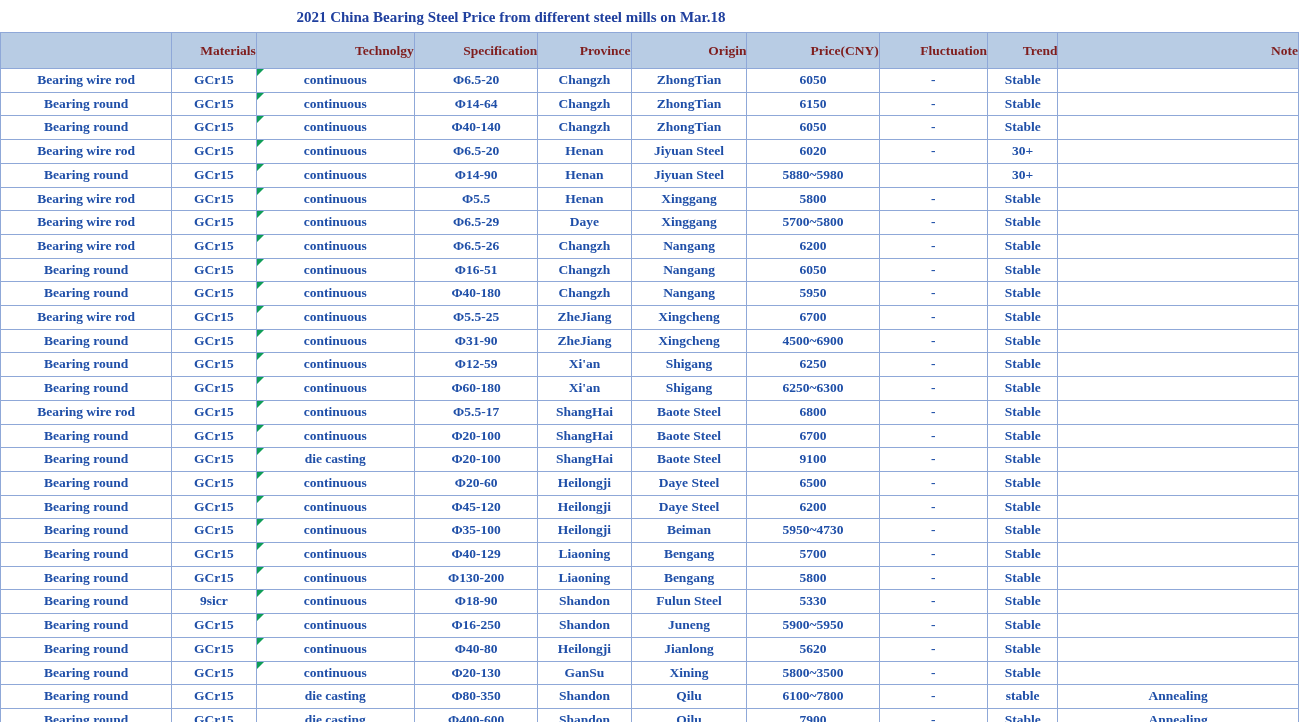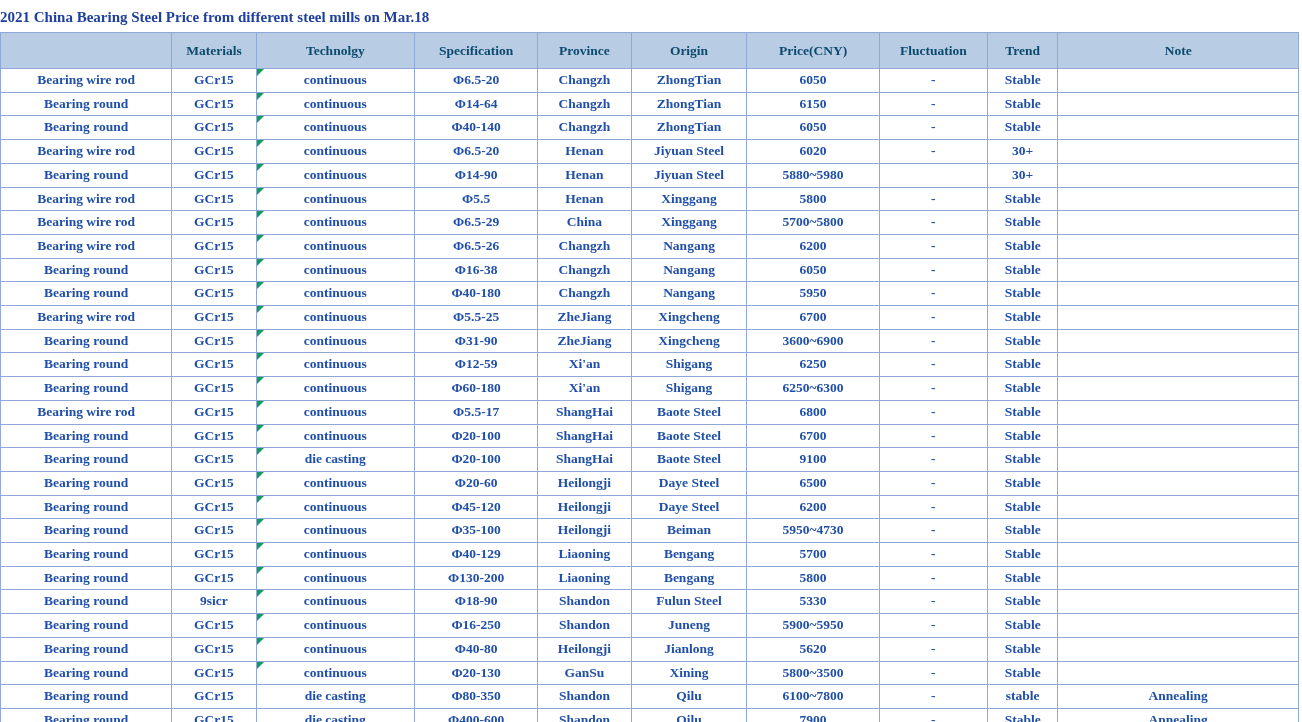--- a/index.html
+++ b/index.html
@@ -10,21 +10,21 @@
     font-family: "Liberation Serif", serif;
     overflow: hidden;
   }
   #page {
     position: relative;
     width: 1302px;
     height: 722px;
     background: #ffffff;
   }
   .title {
-    text-align: left;
+    text-align: center;
     color: #1f3f9e;
     font-weight: bold;
     font-size: 15px;
     font-family: "Liberation Serif", serif;
     padding-top: 9px;
     padding-bottom: 6px;
     padding-right: 280px;
     letter-spacing: 0px;
   }
   table.price {
@@ -40,26 +40,27 @@
     color: #1f4fa8;
     text-align: center;
     padding: 0;
     height: 22.7px;
     line-height: 22.7px;
     overflow: hidden;
     white-space: nowrap;
   }
   table.price thead th {
     background: #b8cce4;
-    color: #0c4a6e;
+    color: #7f1d1d;
     height: 36px;
     line-height: 15px;
     font-size: 13.5px;
     white-space: normal;
     word-break: break-word;
+    text-align: right;
   }
   
   col.c0 { width: 158px; }
   col.c1 { width: 78px; }
   col.c2 { width: 146px; }
   col.c3 { width: 114px; }
   col.c4 { width: 86px; }
   col.c5 { width: 107px; }
   col.c6 { width: 122px; }
   col.c7 { width: 100px; }
@@ -182,21 +183,21 @@
           <td>5800</td>
           <td>-</td>
           <td>Stable</td>
           <td class="note"></td>
         </tr>
         <tr>
           <td>Bearing wire rod</td>
           <td>GCr15</td>
           <td class="tech flag">continuous</td>
           <td>Φ6.5-29</td>
-          <td>China</td>
+          <td>Daye</td>
           <td>Xinggang</td>
           <td>5700~5800</td>
           <td>-</td>
           <td>Stable</td>
           <td class="note"></td>
         </tr>
         <tr>
           <td>Bearing wire rod</td>
           <td>GCr15</td>
           <td class="tech flag">continuous</td>
@@ -205,21 +206,21 @@
           <td>Nangang</td>
           <td>6200</td>
           <td>-</td>
           <td>Stable</td>
           <td class="note"></td>
         </tr>
         <tr>
           <td>Bearing round</td>
           <td>GCr15</td>
           <td class="tech flag">continuous</td>
-          <td>Φ16-38</td>
+          <td>Φ16-51</td>
           <td>Changzh</td>
           <td>Nangang</td>
           <td>6050</td>
           <td>-</td>
           <td>Stable</td>
           <td class="note"></td>
         </tr>
         <tr>
           <td>Bearing round</td>
           <td>GCr15</td>
@@ -244,21 +245,21 @@
           <td>Stable</td>
           <td class="note"></td>
         </tr>
         <tr>
           <td>Bearing round</td>
           <td>GCr15</td>
           <td class="tech flag">continuous</td>
           <td>Φ31-90</td>
           <td>ZheJiang</td>
           <td>Xingcheng</td>
-          <td>3600~6900</td>
+          <td>4500~6900</td>
           <td>-</td>
           <td>Stable</td>
           <td class="note"></td>
         </tr>
         <tr>
           <td>Bearing round</td>
           <td>GCr15</td>
           <td class="tech flag">continuous</td>
           <td>Φ12-59</td>
           <td>Xi'an</td>

